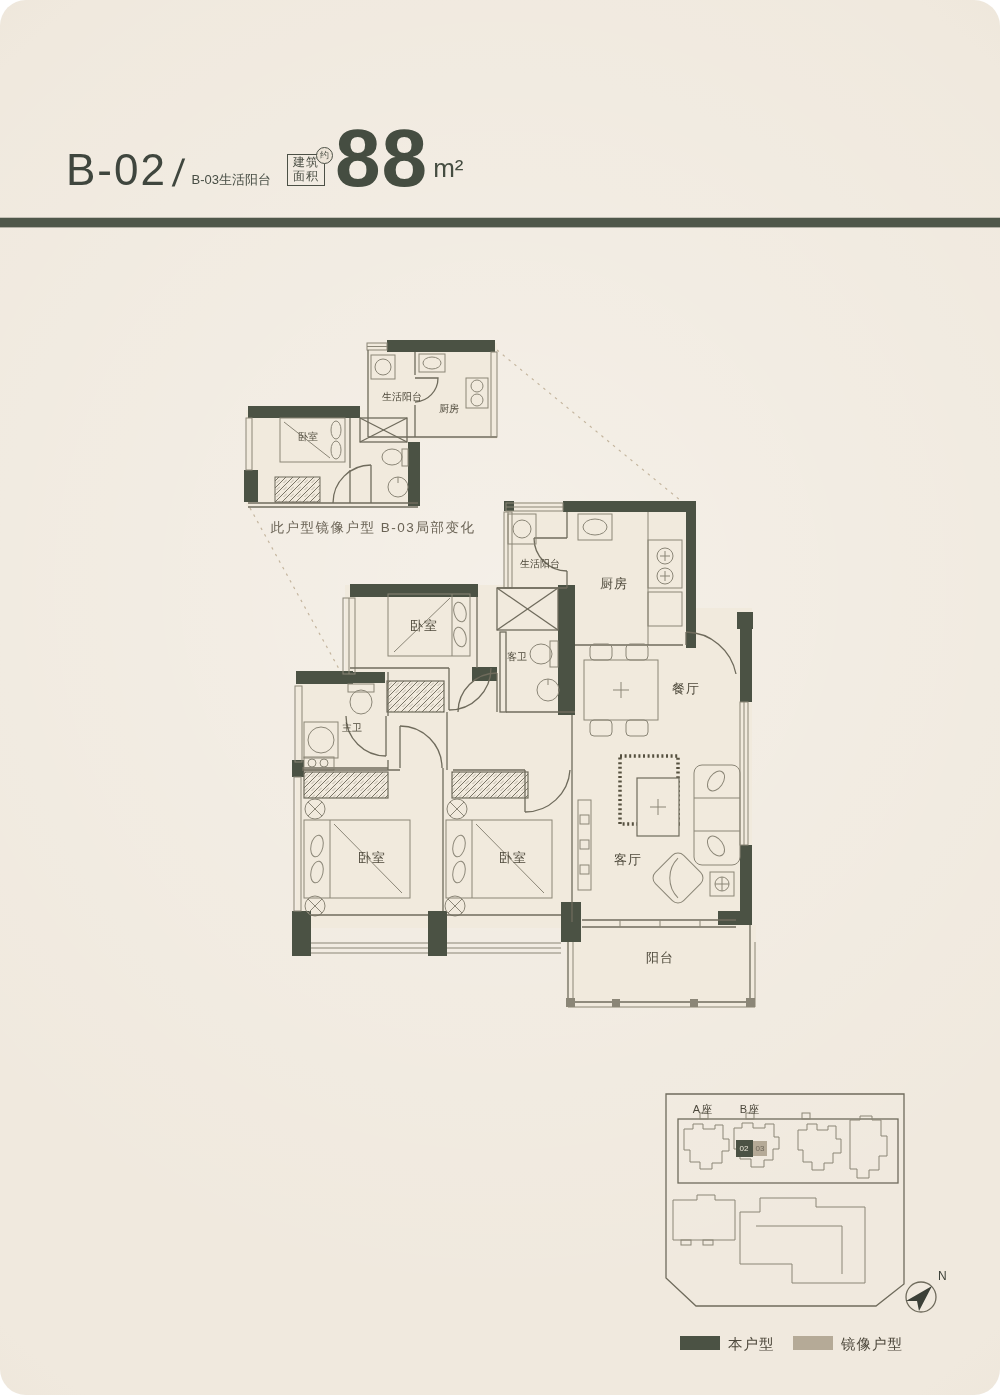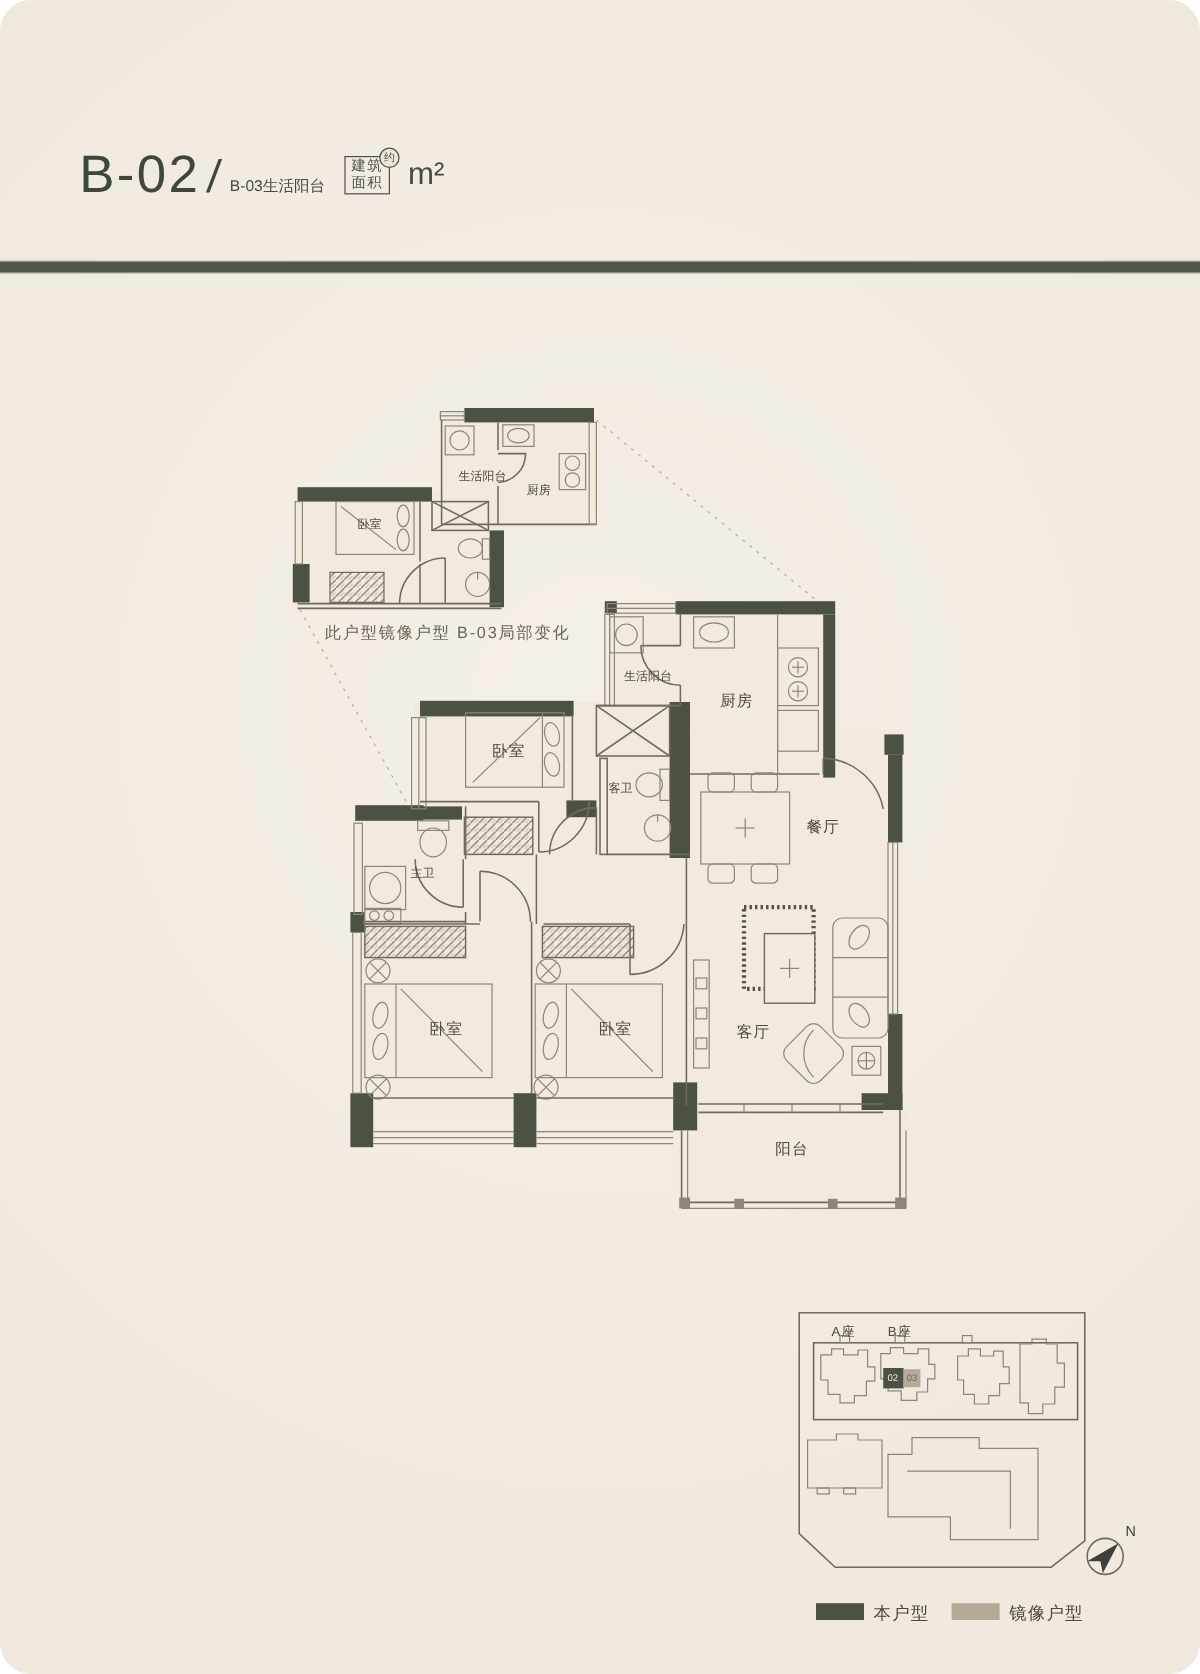--- a/index.html
+++ b/index.html
@@ -56,20 +56,21 @@
     <span class="slash">/</span>
     <span class="mirror-note">
       <span>B-03</span>
       <span>生活阳台</span>
     </span>
     <span class="area-box">
       <span class="ab-ln">建筑</span>
       <span class="ab-ln">面积</span>
       <span class="approx">约</span>
     </span>
+    <span class="area-value">88</span>
     <span class="area-unit">m²</span>
   </div>
   <div class="divider"></div>
 
   <svg class="plan" width="1000" height="1395" viewBox="0 0 1000 1395">
     <defs>
       <pattern id="hatch" patternUnits="userSpaceOnUse" width="7" height="7">
         <path d="M0,7 L7,0" stroke="#7a7566" stroke-width="1" fill="none"></path>
         <path d="M3.5,7 L7,3.5" stroke="#9a9484" stroke-width=".6" fill="none"></path>
       </pattern>

